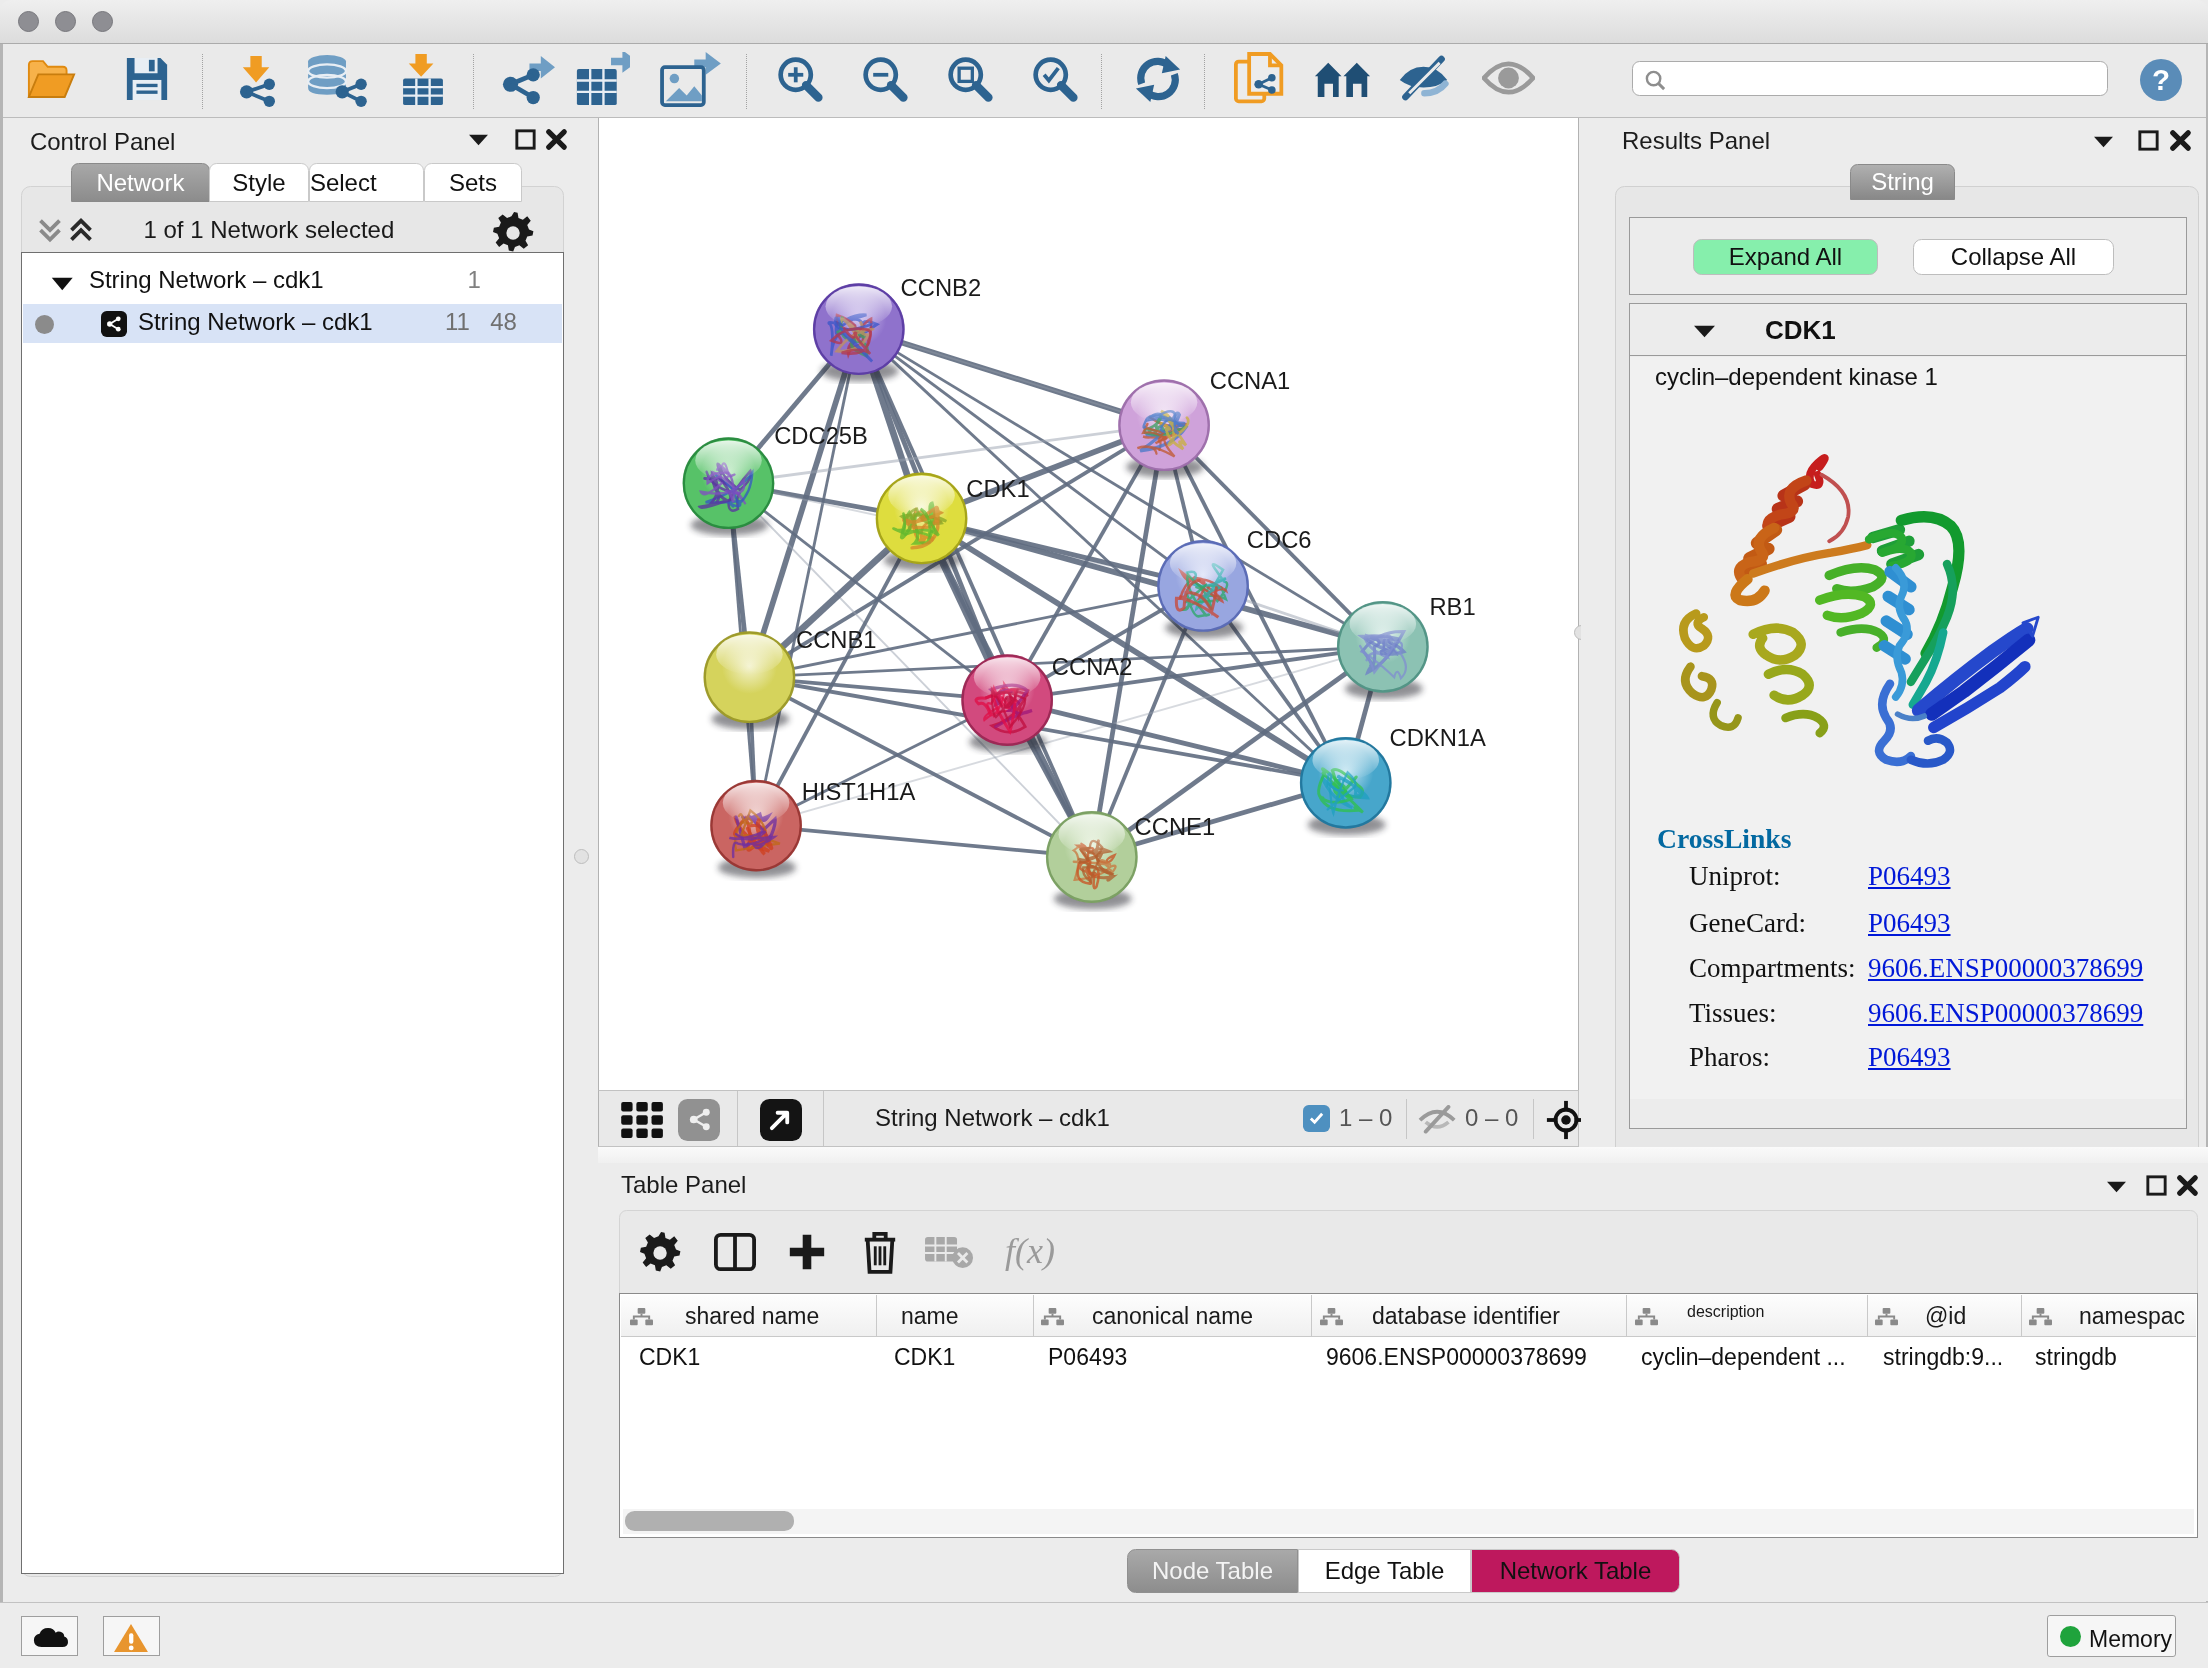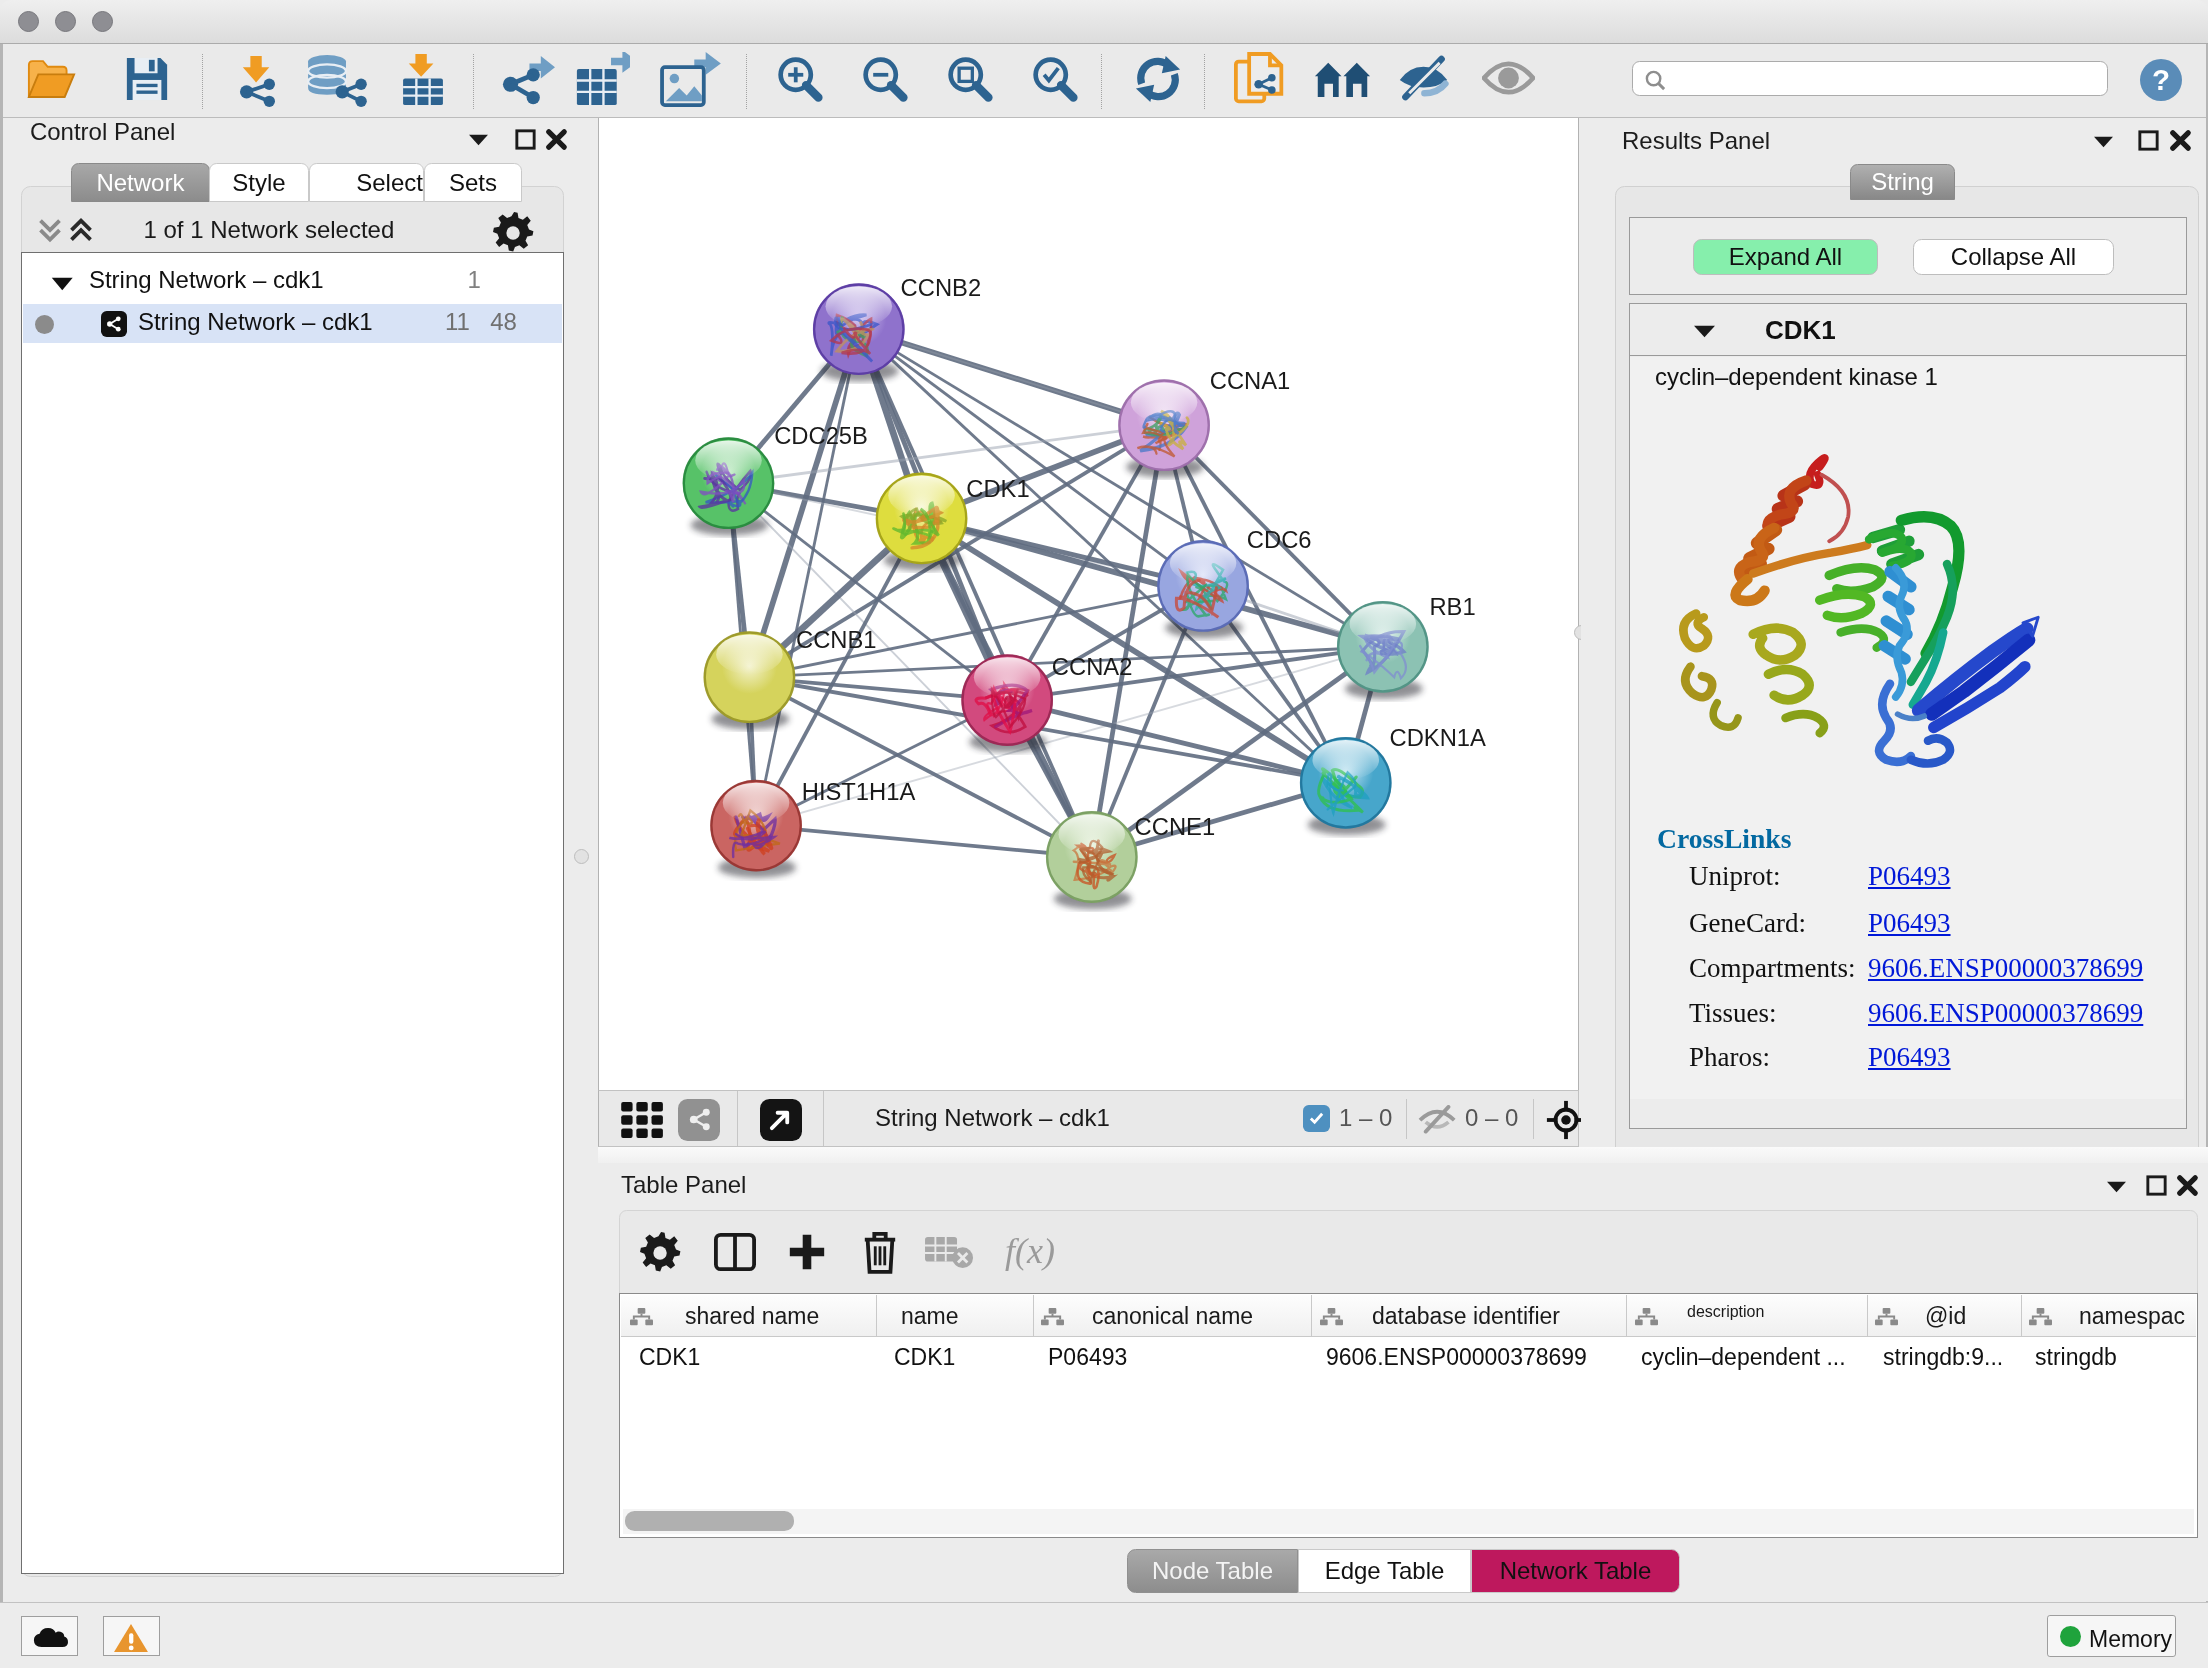--- a/index.html
+++ b/index.html
@@ -146,33 +146,33 @@
         <circle cx="10" cy="10" r="7" fill="none" stroke="#8e8e8e" stroke-width="2.5"></circle>
         <line x1="15" y1="15" x2="21" y2="21" stroke="#8e8e8e" stroke-width="3"></line>
       </svg>
     </div>
     <div class="abs" style="left:2140px;top:15px;width:42px;height:42px;border-radius:50%;background:#5a8cb8;color:#fff;font-size:29.5px;font-weight:bold;text-align:center;line-height:42px">?</div>
   </div>
 <div class="abs" style="left:0;top:44px;width:2.9px;height:1624px;background:#b5b5b5"></div>
 <div class="abs" style="left:2206px;top:44px;width:2.9px;height:1624px;background:#b5b5b5"></div>
 <div class="abs" style="left:0;top:1665px;width:2208px;height:2.9px;background:#b5b5b5"></div>
 <div class="abs" style="left:2.9px;top:118px;width:561px;height:1484px">
-    <div class="abs panel-title" style="left:27px;top:0">Control Panel</div>
+    <div class="abs panel-title" style="left:27px;top:10px">Control Panel</div>
     <svg class="abs" style="left:463px;top:11.4px" width="25" height="19" viewBox="0 0 26 20">
       <path d="M3 6 L23 6 L13 17 Z" fill="#1a1a1a"></path>
     </svg>
     <svg class="abs" style="left:510px;top:8.6px" width="25" height="25" viewBox="0 0 26 26">
       <rect x="4" y="4" width="18" height="18" fill="none" stroke="#1a1a1a" stroke-width="3"></rect>
     </svg>
     <svg class="abs" style="left:541px;top:8.6px" width="25" height="25" viewBox="0 0 26 26">
       <path d="M5 5 L21 21 M21 5 L5 21" stroke="#1a1a1a" stroke-width="5.5" stroke-linecap="round"></path>
     </svg>
     <div class="abs" style="left:68px;top:45px;width:139px;height:39px;background:linear-gradient(#a8a8a8,#8c8c8c);border:1px solid #8a8a8a;border-radius:7.6px 7.6px 0 0;color:#fff;font-size:24px;text-align:center;line-height:37px;z-index:3">Network</div>
     <div class="abs" style="left:206px;top:45px;width:100px;height:39px;background:#fff;border:1px solid #c9c9c9;border-radius:7.6px 7.6px 0 0;color:#111;font-size:24px;text-align:center;line-height:37px;z-index:3">Style</div>
-    <div class="abs" style="left:306px;top:45px;width:115px;height:39px;background:#fff;border:1px solid #c9c9c9;border-radius:7.6px 7.6px 0 0;color:#111;font-size:24px;text-align:right;line-height:37px;z-index:3">Select</div>
+    <div class="abs" style="left:306px;top:45px;width:115px;height:39px;background:#fff;border:1px solid #c9c9c9;border-radius:7.6px 7.6px 0 0;color:#111;font-size:24px;text-align:left;line-height:37px;z-index:3">Select</div>
     <div class="abs" style="left:421px;top:45px;width:98px;height:39px;background:#fff;border:1px solid #c9c9c9;border-radius:7.6px 7.6px 0 0;color:#111;font-size:24px;text-align:center;line-height:37px;z-index:3">Sets</div>
     <div class="abs" style="left:18px;top:68px;width:543px;height:1391px;background:#e7e7e7;border:1px solid #d2d2d2;border-radius:9.5px"></div>
     <svg class="abs" style="left:28.5px;top:95px" width="38" height="38" viewBox="0 0 40 40">
       <g fill="none" stroke="#8a8a8a" stroke-width="4">
         <path d="M10 8 L20 18 L30 8"></path>
         <path d="M10 18 L20 28 L30 18"></path>
       </g>
     </svg>
     <svg class="abs" style="left:59px;top:95px" width="38" height="38" viewBox="0 0 40 40">
       <g fill="none" stroke="#2a2a2a" stroke-width="4">

